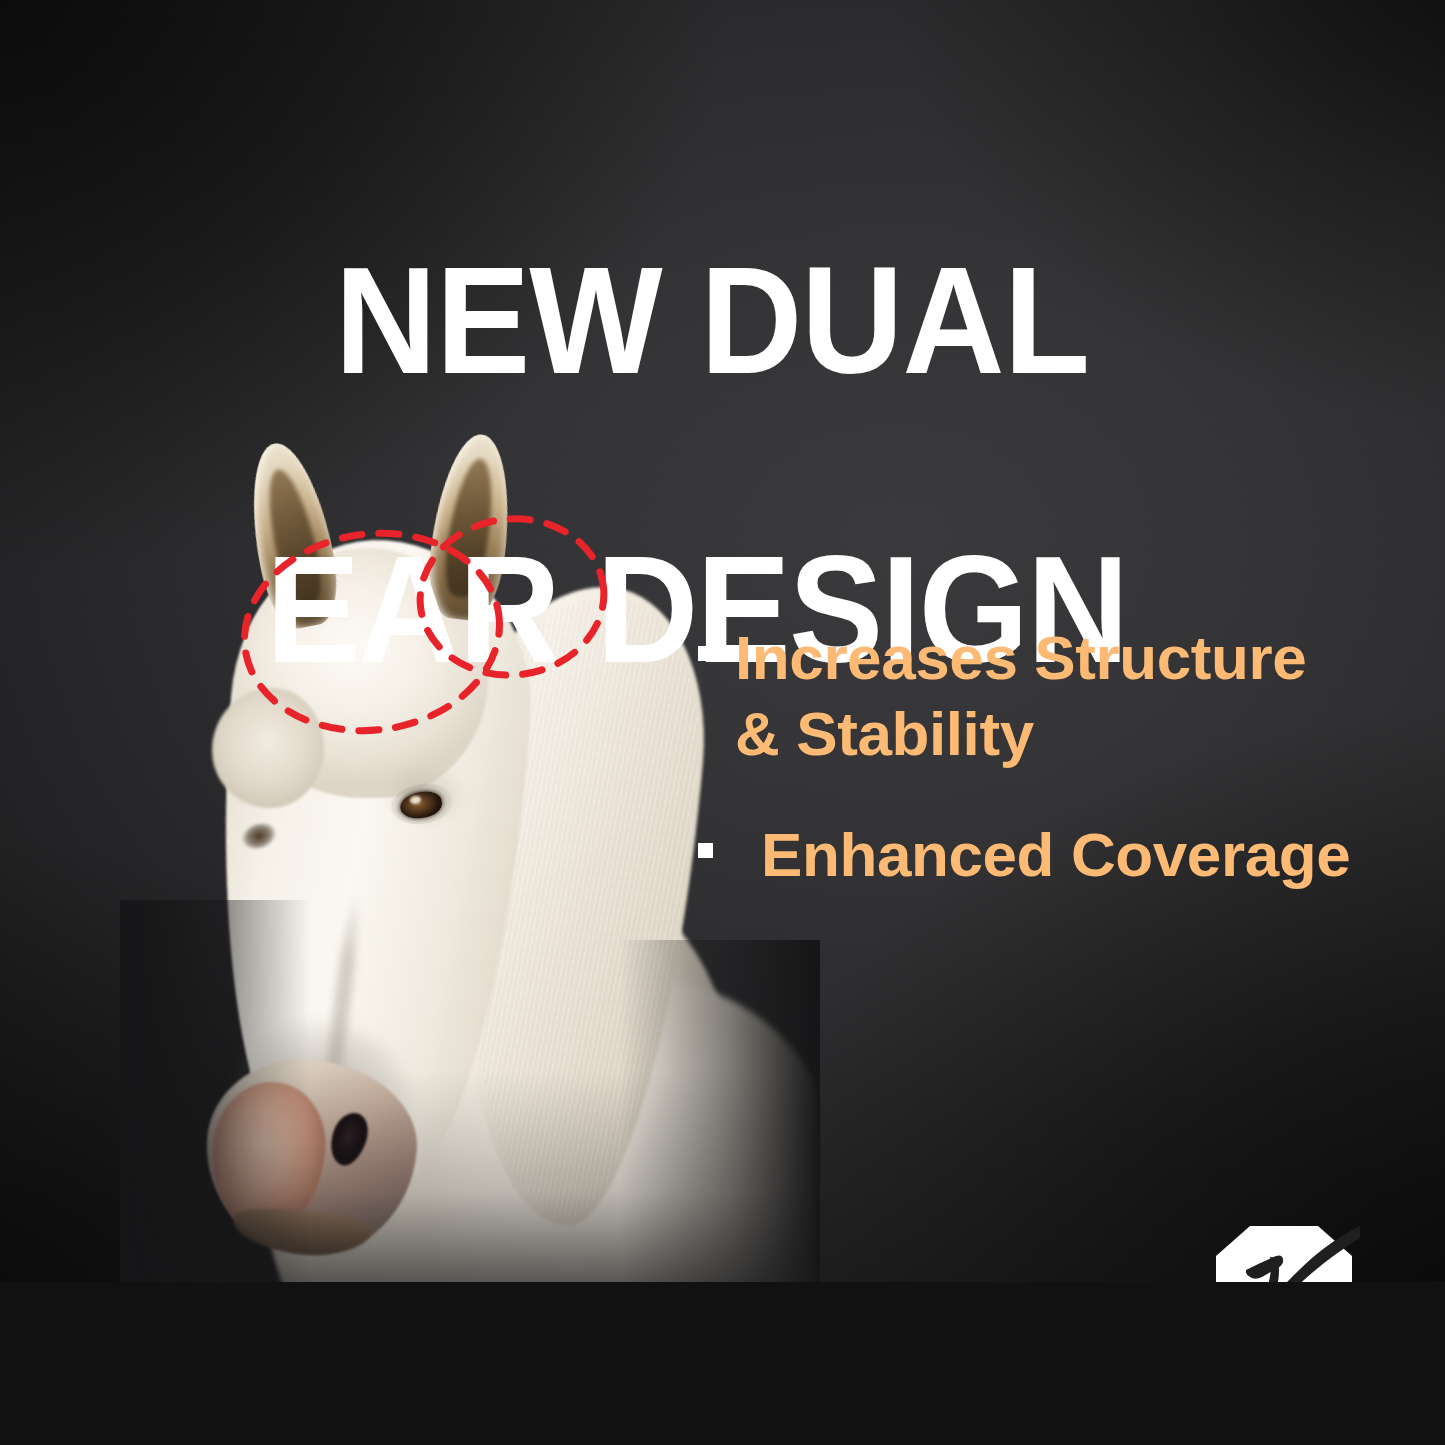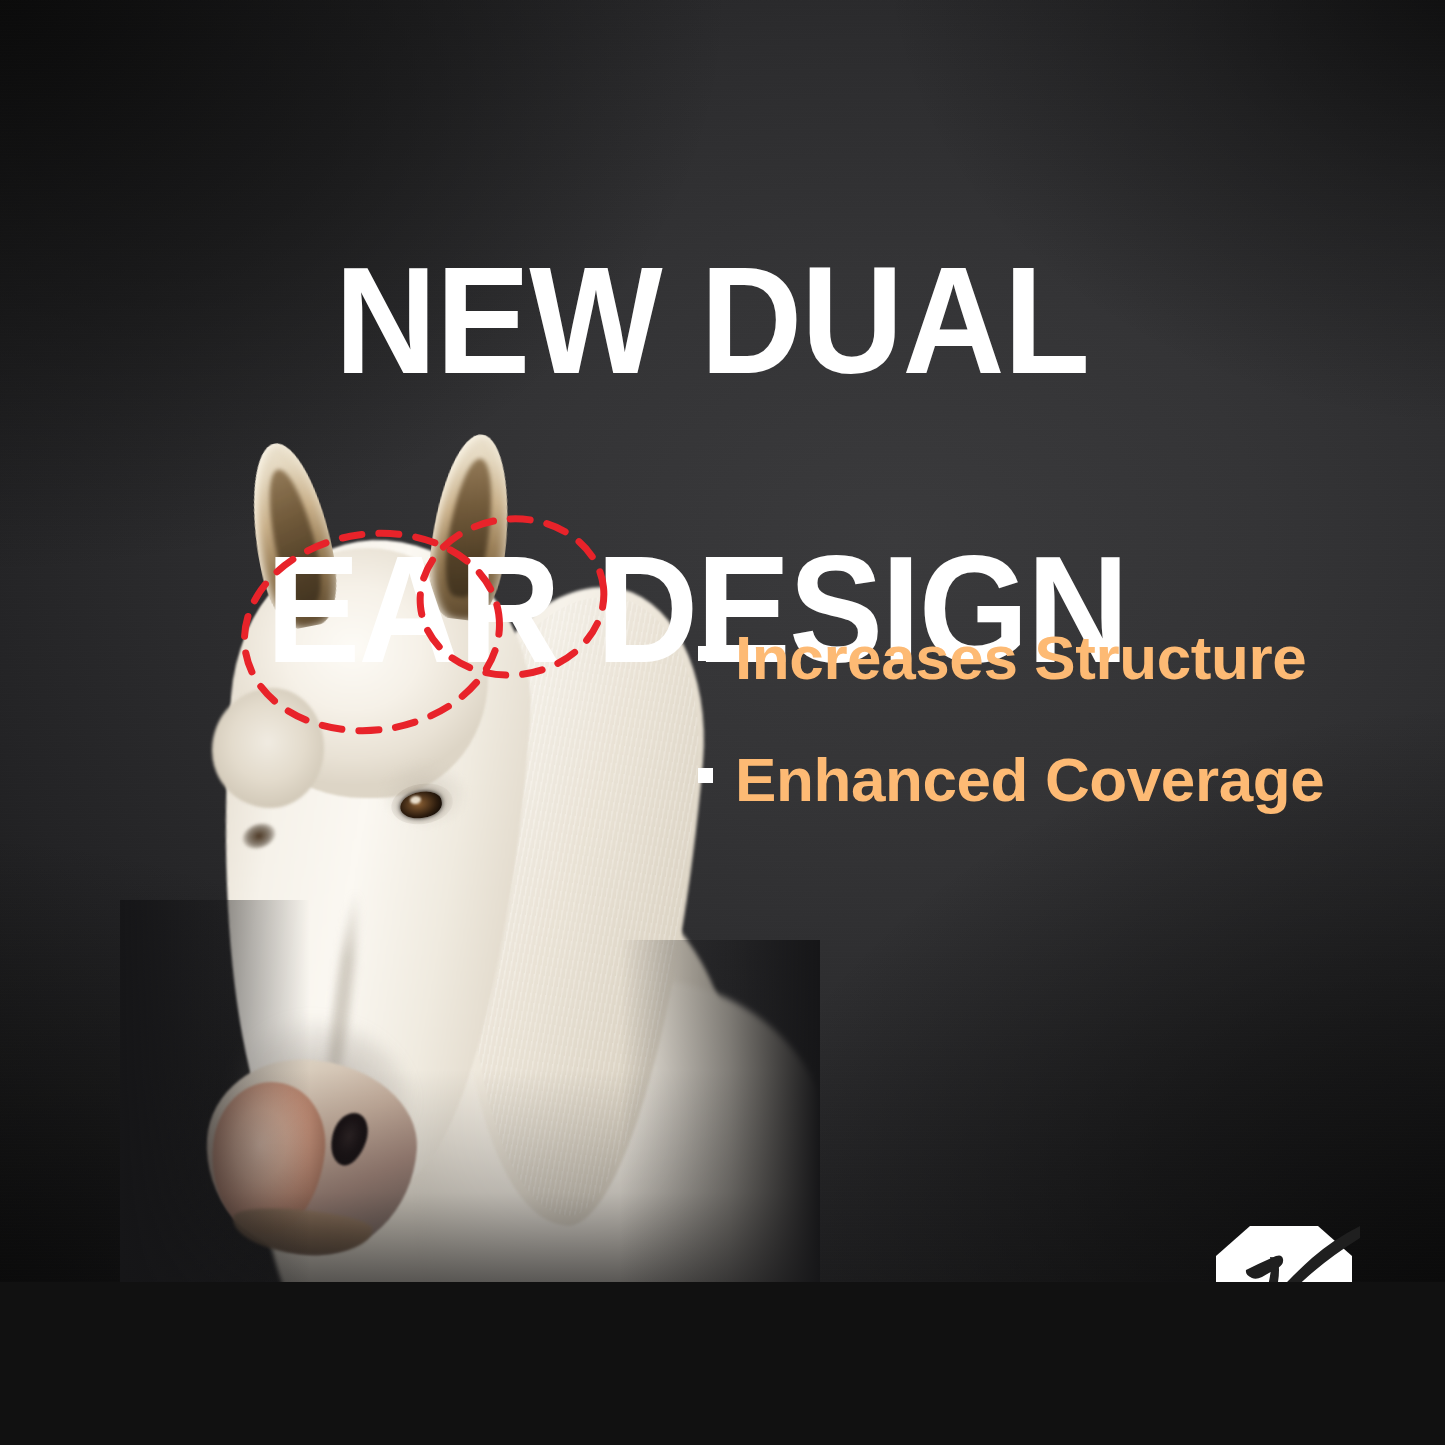--- a/index.html
+++ b/index.html
@@ -459,24 +459,24 @@
 
   <div class="headline">
     <span class="hl-1">NEW DUAL</span>
     <span class="hl-2">EAR DESIGN</span>
   </div>
 
   <div class="bullets">
 
     <div class="bullet-row">
       <span class="bullet-marker"></span>
-      <span class="bullet-text"><span>Increases Structure</span><br></span>
+      <span class="bullet-text"><span>Increases Structure</span><br><span>&amp; Stability</span></span>
     </div>
 
-    <div class="bullet-row" style="margin-top:46px;">
+    <div class="bullet-row" style="margin-top:46px;gap:26px;">
       <span class="bullet-marker"></span>
       <span class="bullet-text"><span>Enhanced Coverage</span><br></span>
     </div>
 
   </div>
 
   <svg class="logo" viewBox="0 0 152 156">
     <path d="M8 34 L42 4 L110 4 L144 34 L144 84 Q144 118 76 152 Q8 118 8 84 Z" fill="#ffffff"></path>
     <g fill="#1f1f1f">
       <path d="M152 16 Q120 36 96 58 Q78 74 66 90 Q58 100 50 108 L38 104

